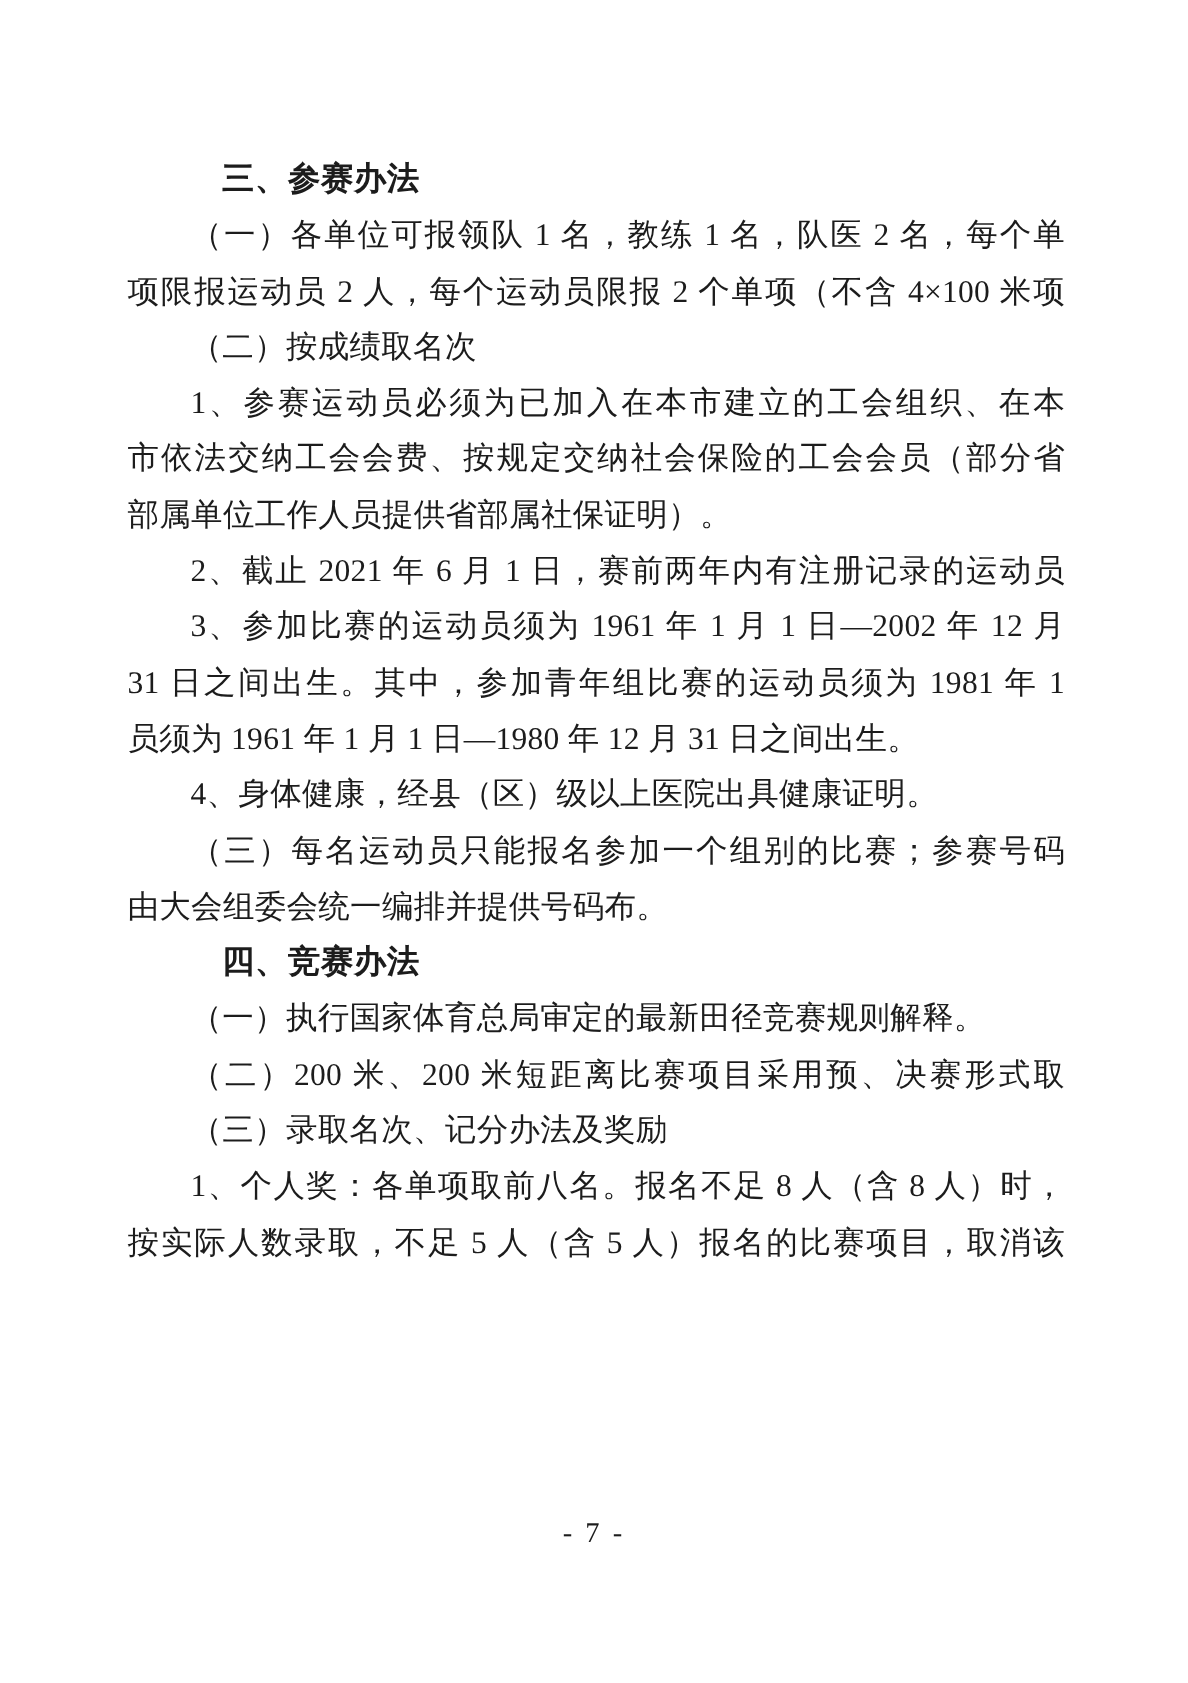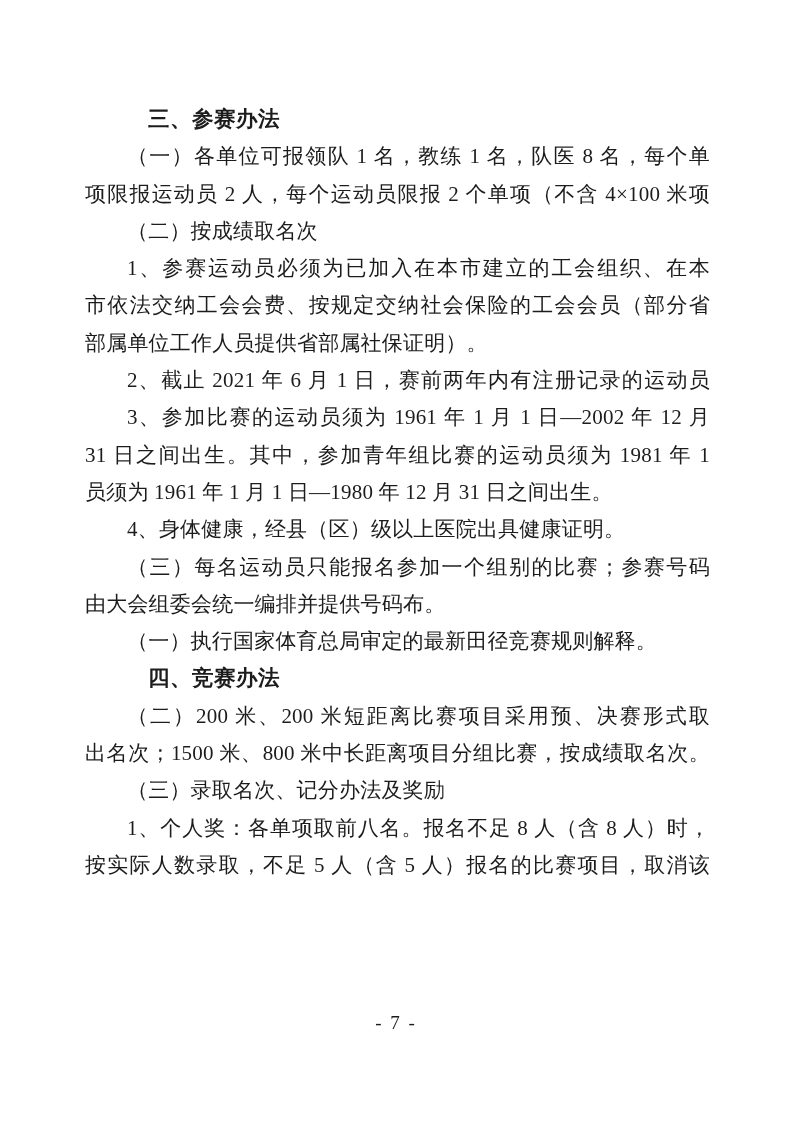--- a/index.html
+++ b/index.html
@@ -60,37 +60,36 @@
     letter-spacing: 2px;
     color: #1c1c1c;
   }
 </style>
 </head>
 <body>
 
 <div class="page">
   <div class="content">
       <div class="line heading ind">三、参赛办法</div>
-      <div class="line ind just">（一）各单位可报领队 1 名，教练 1 名，队医 8 名，每个单</div>
+      <div class="line ind just">（一）各单位可报领队 1 名，教练 1 名，队医 2 名，每个单</div>
       <div class="line just">项限报运动员 2 人，每个运动员限报 2 个单项（不含 4×100 米项</div>
       <div class="line ind">（二）按成绩取名次</div>
       <div class="line ind just">1、参赛运动员必须为已加入在本市建立的工会组织、在本</div>
       <div class="line just">市依法交纳工会会费、按规定交纳社会保险的工会会员（部分省</div>
       <div class="line">部属单位工作人员提供省部属社保证明）。</div>
       <div class="line ind just">2、截止 2021 年 6 月 1 日，赛前两年内有注册记录的运动员</div>
       <div class="line ind just">3、参加比赛的运动员须为 1961 年 1 月 1 日—2002 年 12 月</div>
       <div class="line just">31 日之间出生。其中，参加青年组比赛的运动员须为 1981 年 1</div>
       <div class="line">员须为 1961 年 1 月 1 日—1980 年 12 月 31 日之间出生。</div>
       <div class="line ind">4、身体健康，经县（区）级以上医院出具健康证明。</div>
       <div class="line ind just">（三）每名运动员只能报名参加一个组别的比赛；参赛号码</div>
       <div class="line">由大会组委会统一编排并提供号码布。</div>
+      <div class="line heading ind">四、竞赛办法</div>
       <div class="line ind">（一）执行国家体育总局审定的最新田径竞赛规则解释。</div>
-      <div class="line heading ind">四、竞赛办法</div>
       <div class="line ind just">（二）200 米、200 米短距离比赛项目采用预、决赛形式取</div>
-      <div class="line just">出名次；1500 米、800 米中长距离项目分组比赛，按成绩取名次。</div>
       <div class="line ind">（三）录取名次、记分办法及奖励</div>
       <div class="line ind just">1、个人奖：各单项取前八名。报名不足 8 人（含 8 人）时，</div>
       <div class="line just">按实际人数录取，不足 5 人（含 5 人）报名的比赛项目，取消该</div>
     </div>
   <div class="footer">
     <span class="page-number">- 7 -</span>
   </div>
 </div>
 
 </body></html>

